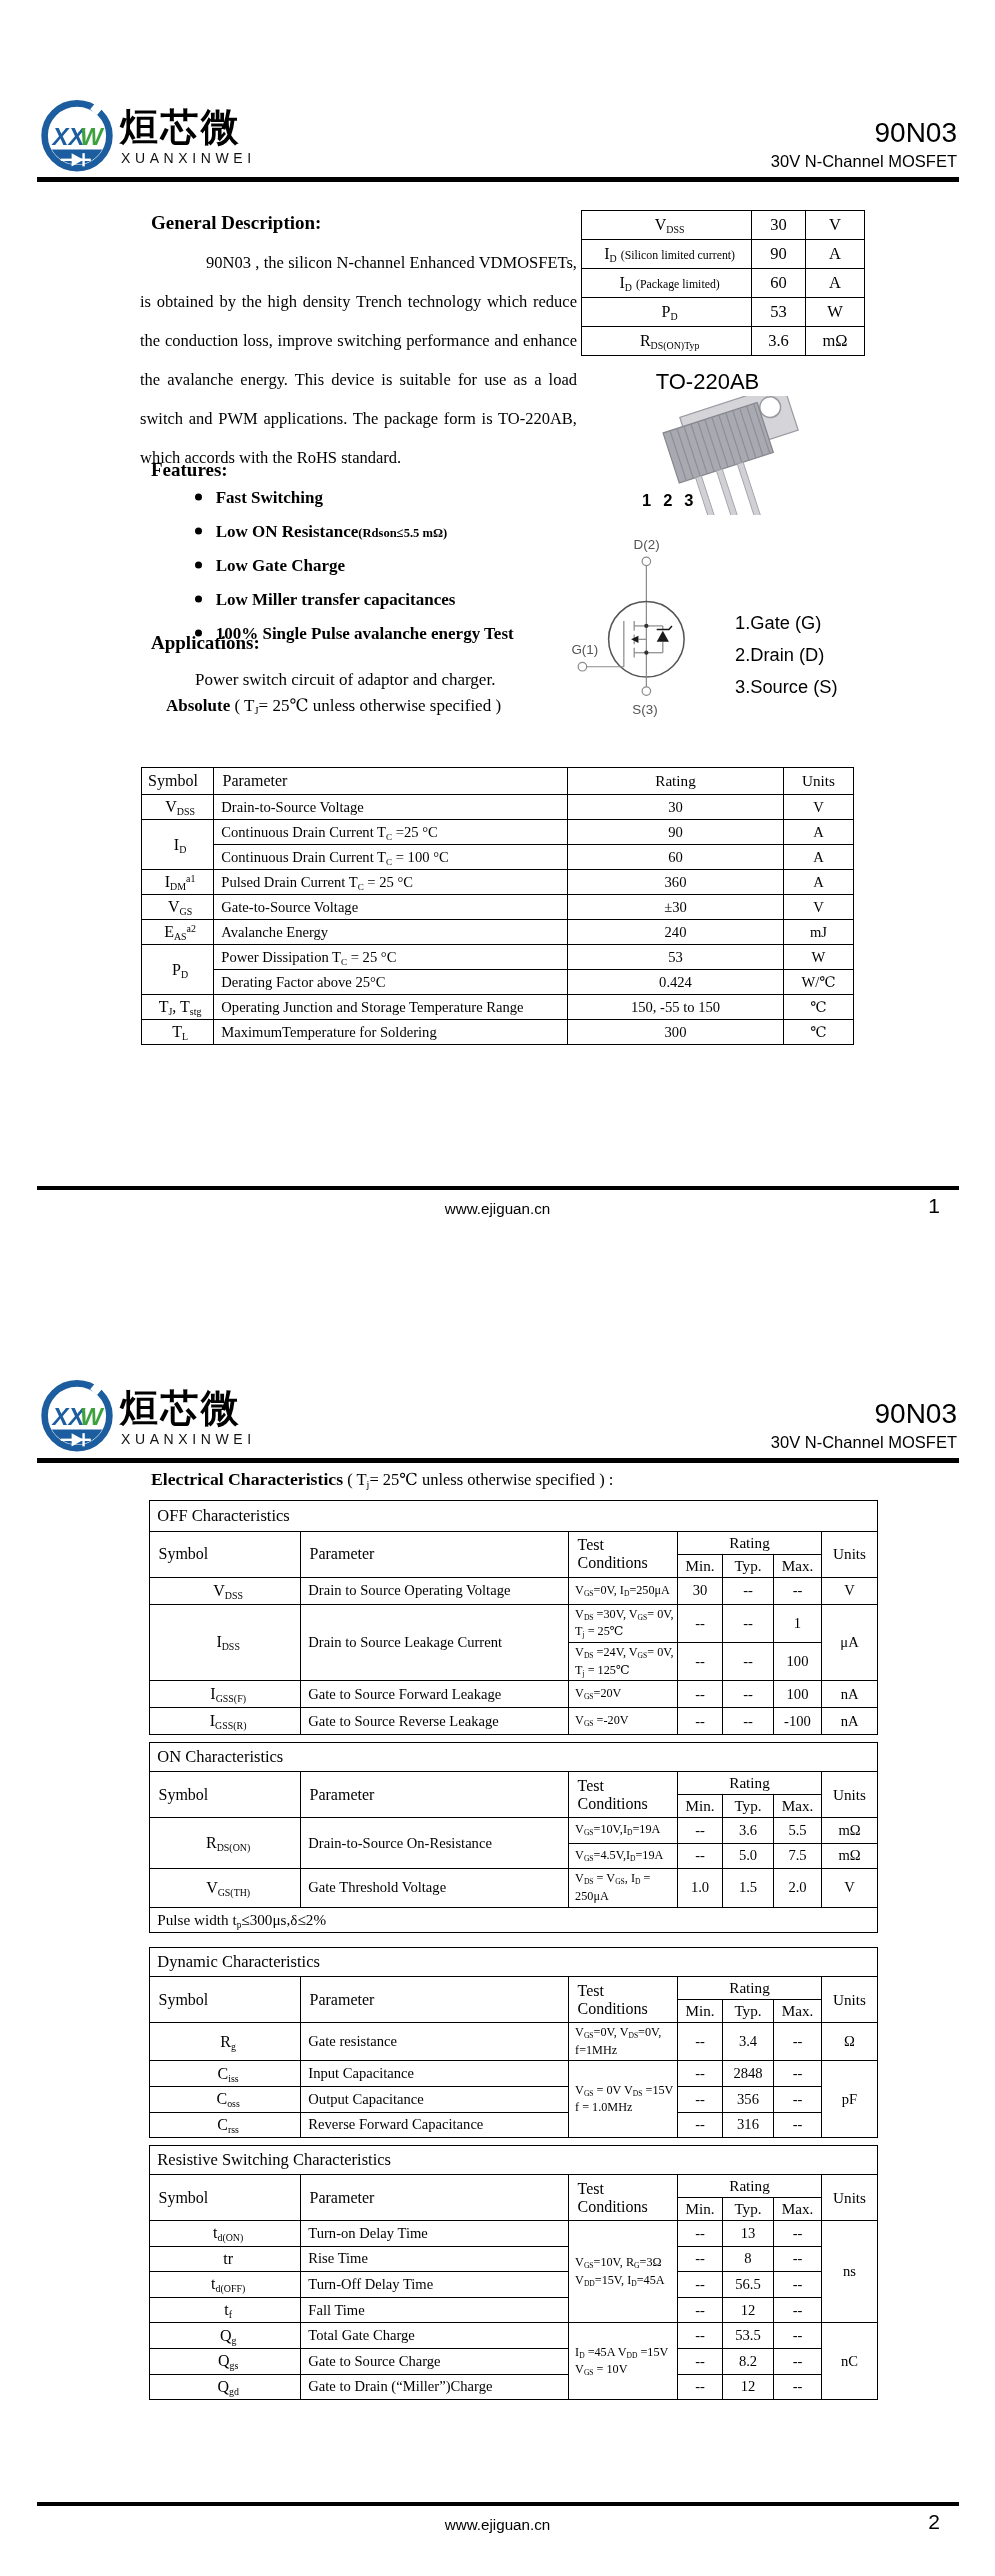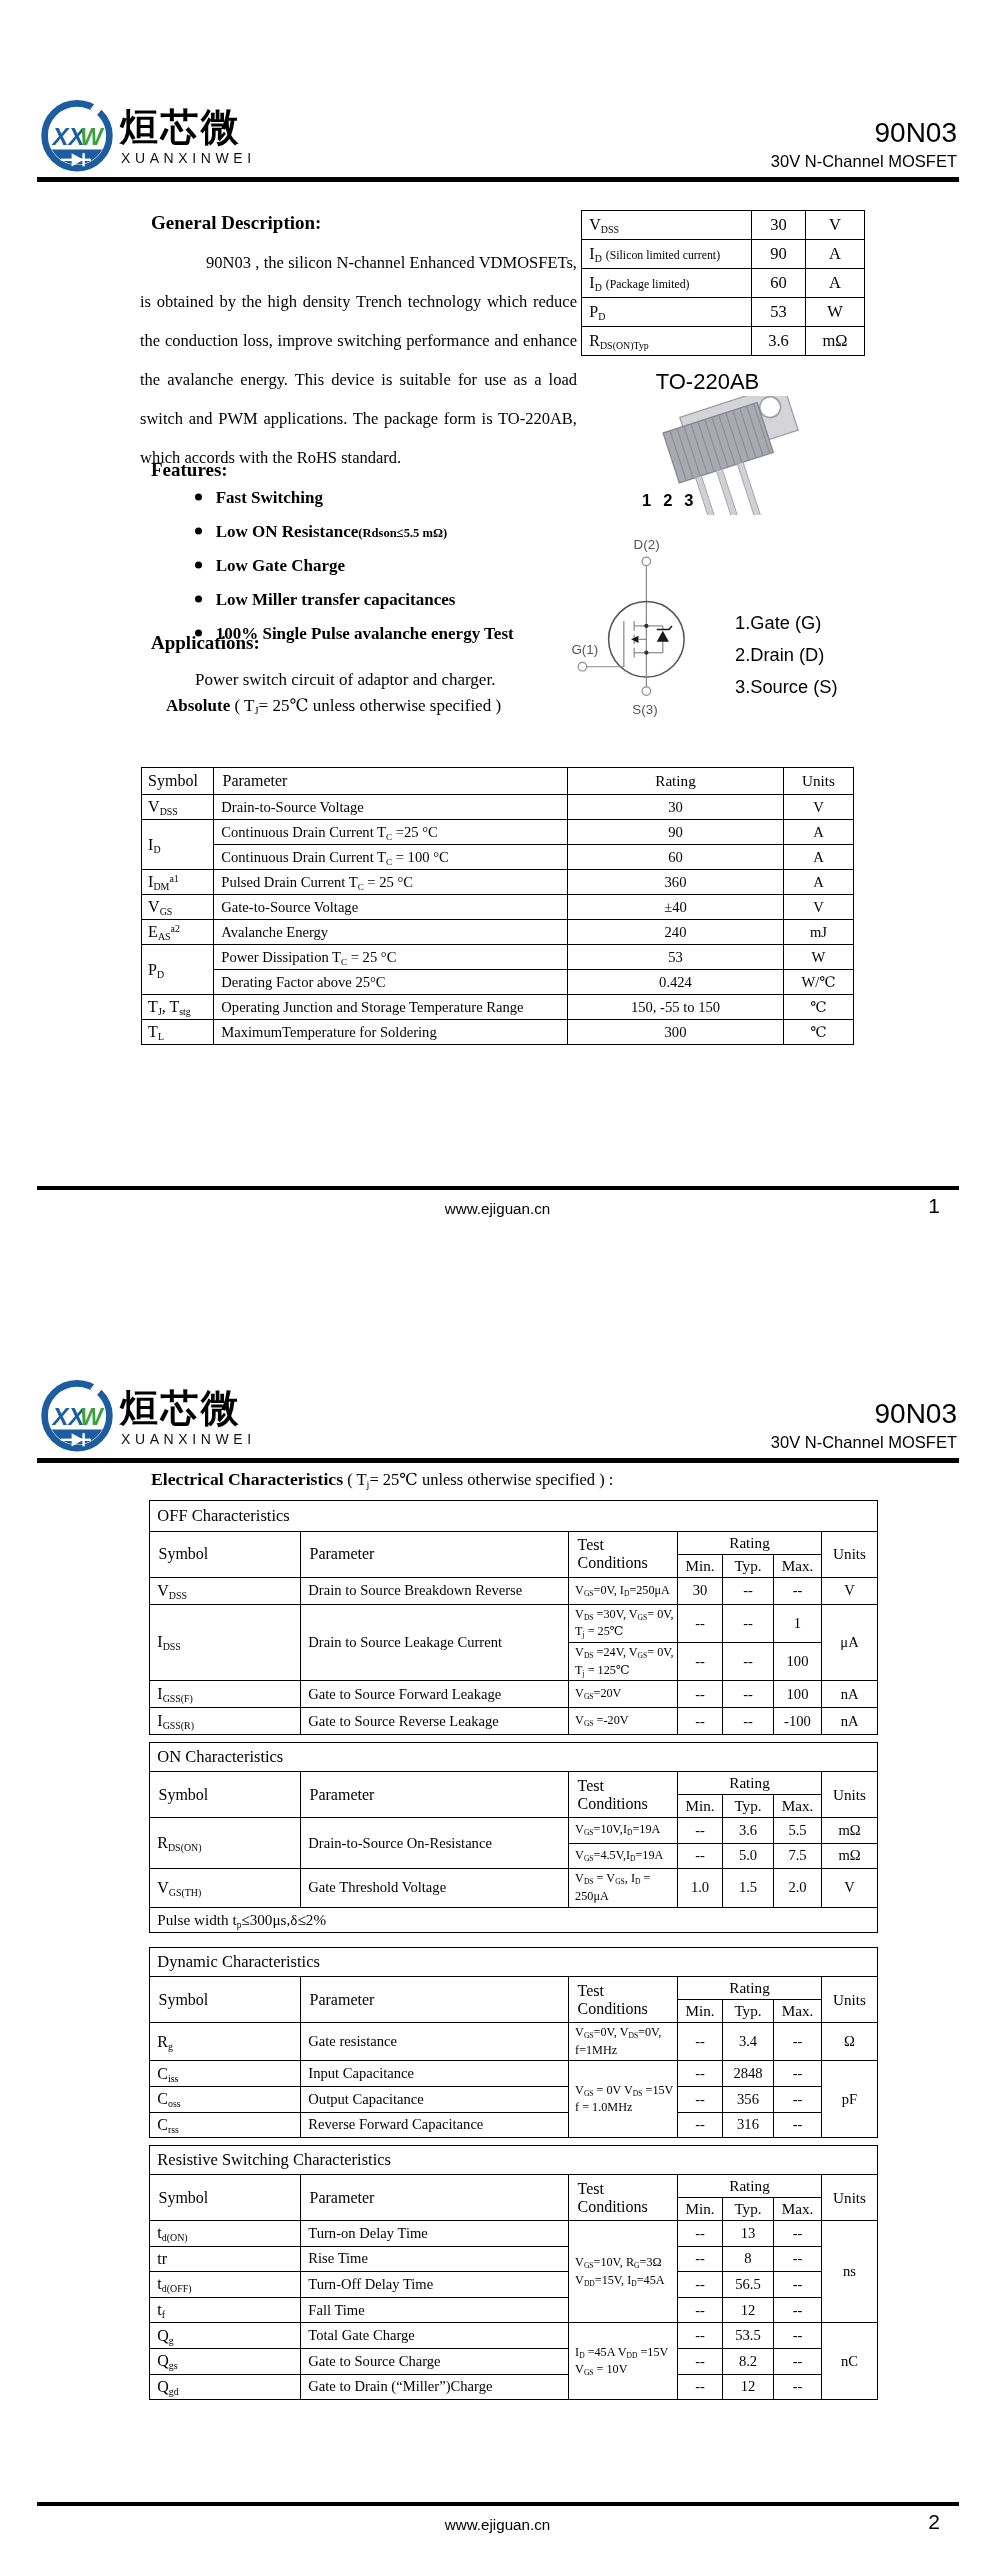--- a/index.html
+++ b/index.html
@@ -27,21 +27,21 @@
   .dot{width:7.3px;height:7.3px;border-radius:50%;background:#000;margin-right:13.4px;flex:0 0 7.3px;transform:translateY(-2.4px)}
   .app-text{font-size:17px}
   .abs-note{font-size:17px}
   
   table{border-collapse:collapse;table-layout:fixed;background:#fff}
   .dt{border:1.8px solid #000}
   .dt td,.dt th{border:1.2px solid #000;vertical-align:middle;font-weight:normal;overflow:hidden}
   .sect{font-weight:bold;font-size:16.5px;text-align:left;padding-left:7.3px}
   .hl{text-align:left;padding-left:8.5px;font-size:16px}
   .hc{text-align:center;font-size:15.2px}
-  .sym{text-align:left;padding-left:7.3px;font-size:16px}
+  .sym{text-align:center;padding-left:7.3px;font-size:16px}
   .par{text-align:left;padding-left:7.3px;font-size:14.6px}
   .tst{text-align:left;padding-left:6.1px;font-size:12.2px;line-height:1.45}
   .val{text-align:center;font-size:14.6px}
   .note-row{text-align:left;padding-left:7.3px;font-size:15.2px}
   tr.h47{height:29px} tr.h44{height:27px} tr.h38{height:23px} tr.h50{height:30.5px}
   tr.h62{height:38px} tr.h42{height:25.6px} tr.h41{height:25px} tr.h48{height:29px}
   
   .foot-url{width:995px;text-align:center;font-size:15.2px;font-family:"Liberation Sans","DejaVu Sans",sans-serif}
   .foot-pg{font-size:21px;font-family:"Liberation Sans","DejaVu Sans",sans-serif}
   
@@ -224,21 +224,21 @@
     </tr>
     <tr class="h41">
       <td class="sym" style="padding-left:6.1px">I<sub>DM</sub><sup>a1</sup></td>
       <td class="par">Pulsed Drain Current T<sub>C</sub> = 25 °C</td>
       <td class="val">360</td>
       <td class="val">A</td>
     </tr>
     <tr class="h41">
       <td class="sym" style="padding-left:6.1px">V<sub>GS</sub></td>
       <td class="par">Gate-to-Source Voltage</td>
-      <td class="val">±40</td>
+      <td class="val">±30</td>
       <td class="val">V</td>
     </tr>
     <tr class="h41">
       <td class="sym" style="padding-left:6.1px">E<sub>AS</sub><sup>a2</sup></td>
       <td class="par">Avalanche Energy</td>
       <td class="val">240</td>
       <td class="val">mJ</td>
     </tr>
     <tr class="h41">
       <td class="sym" style="padding-left:6.1px" rowspan="2">P<sub>D</sub></td>
@@ -314,21 +314,21 @@
       <th class="hc" colspan="3">Rating</th>
       <th class="hc" rowspan="2">Units</th>
     </tr>
     <tr class="h38">
       <th class="hc">Min.</th>
       <th class="hc">Typ.</th>
       <th class="hc">Max.</th>
     </tr>
     <tr class="h44">
       <td class="sym">V<sub>DSS</sub></td>
-      <td class="par">Drain to Source Breakdown Reverse</td>
+      <td class="par">Drain to Source Operating Voltage</td>
       <td class="tst">V<sub>GS</sub>=0V, I<sub>D</sub>=250μA</td>
       <td class="val">30</td>
       <td class="val">--</td>
       <td class="val">--</td>
       <td class="val">V</td>
     </tr>
     <tr class="h62">
       <td class="sym" rowspan="2">I<sub>DSS</sub></td>
       <td class="par" rowspan="2">Drain to Source Leakage Current</td>
       <td class="tst">V<sub>DS</sub> =30V, V<sub>GS</sub>= 0V,<br>T<sub>j</sub> = 25℃</td>

